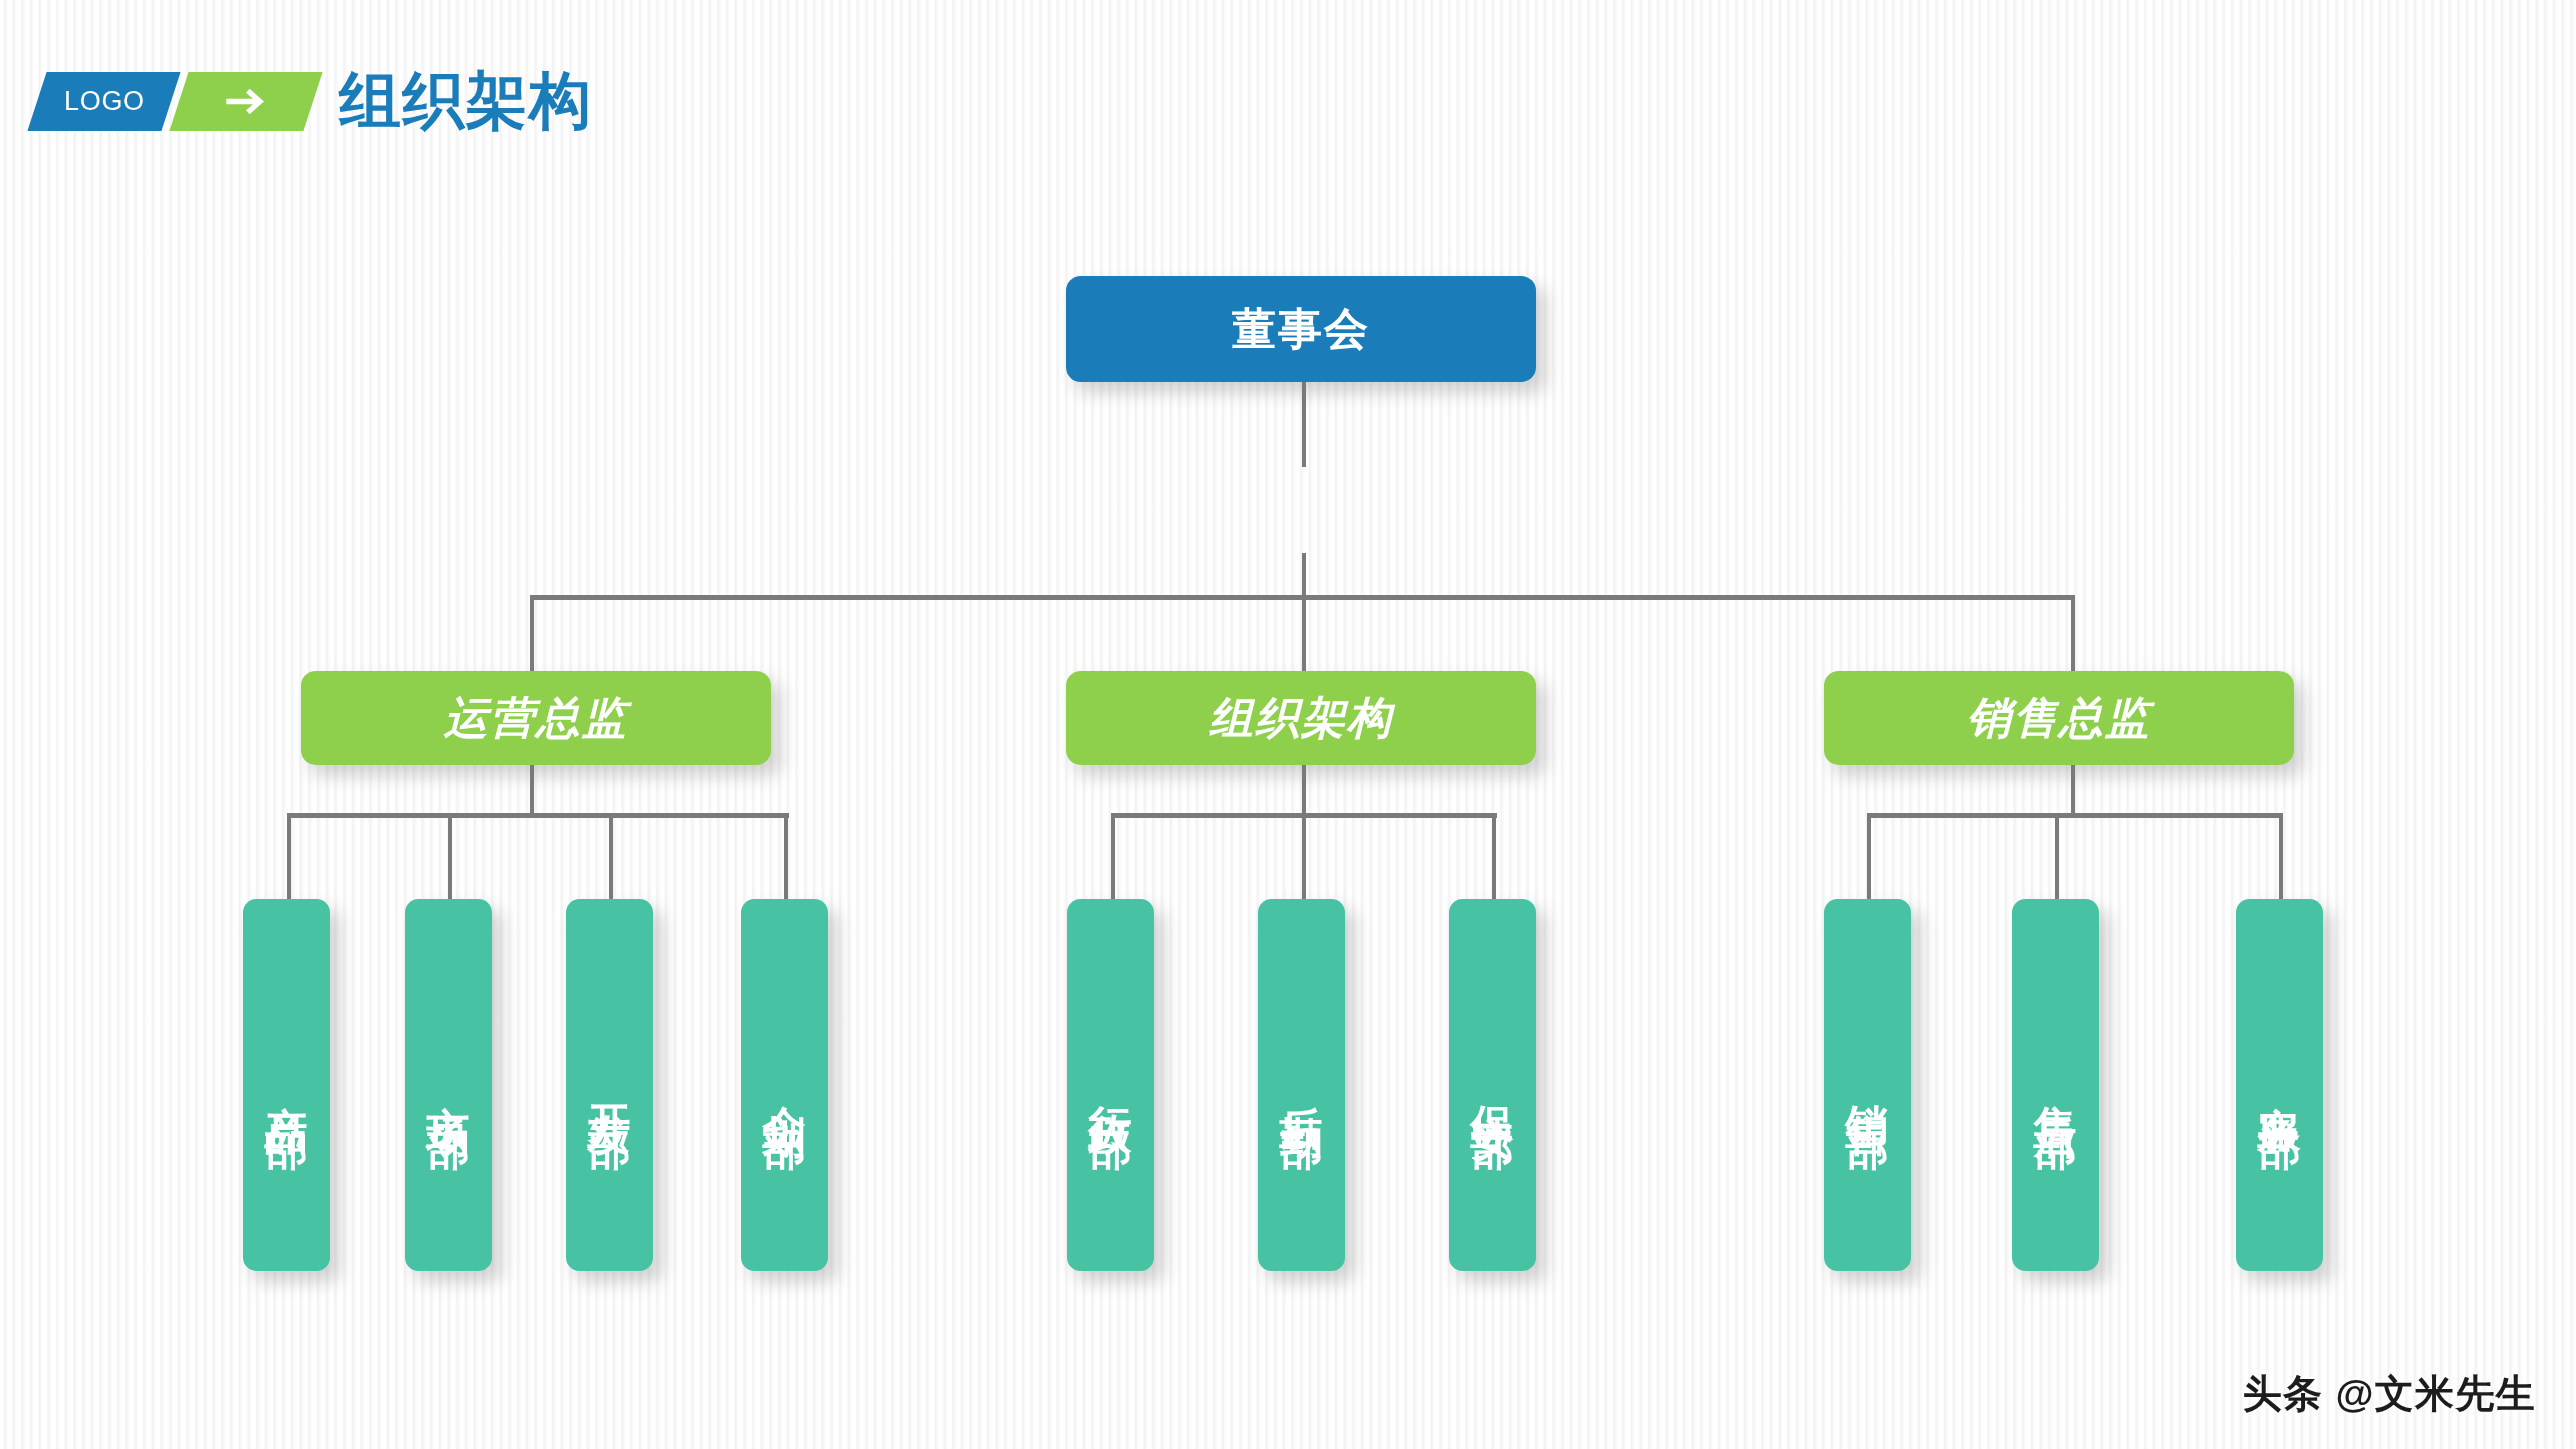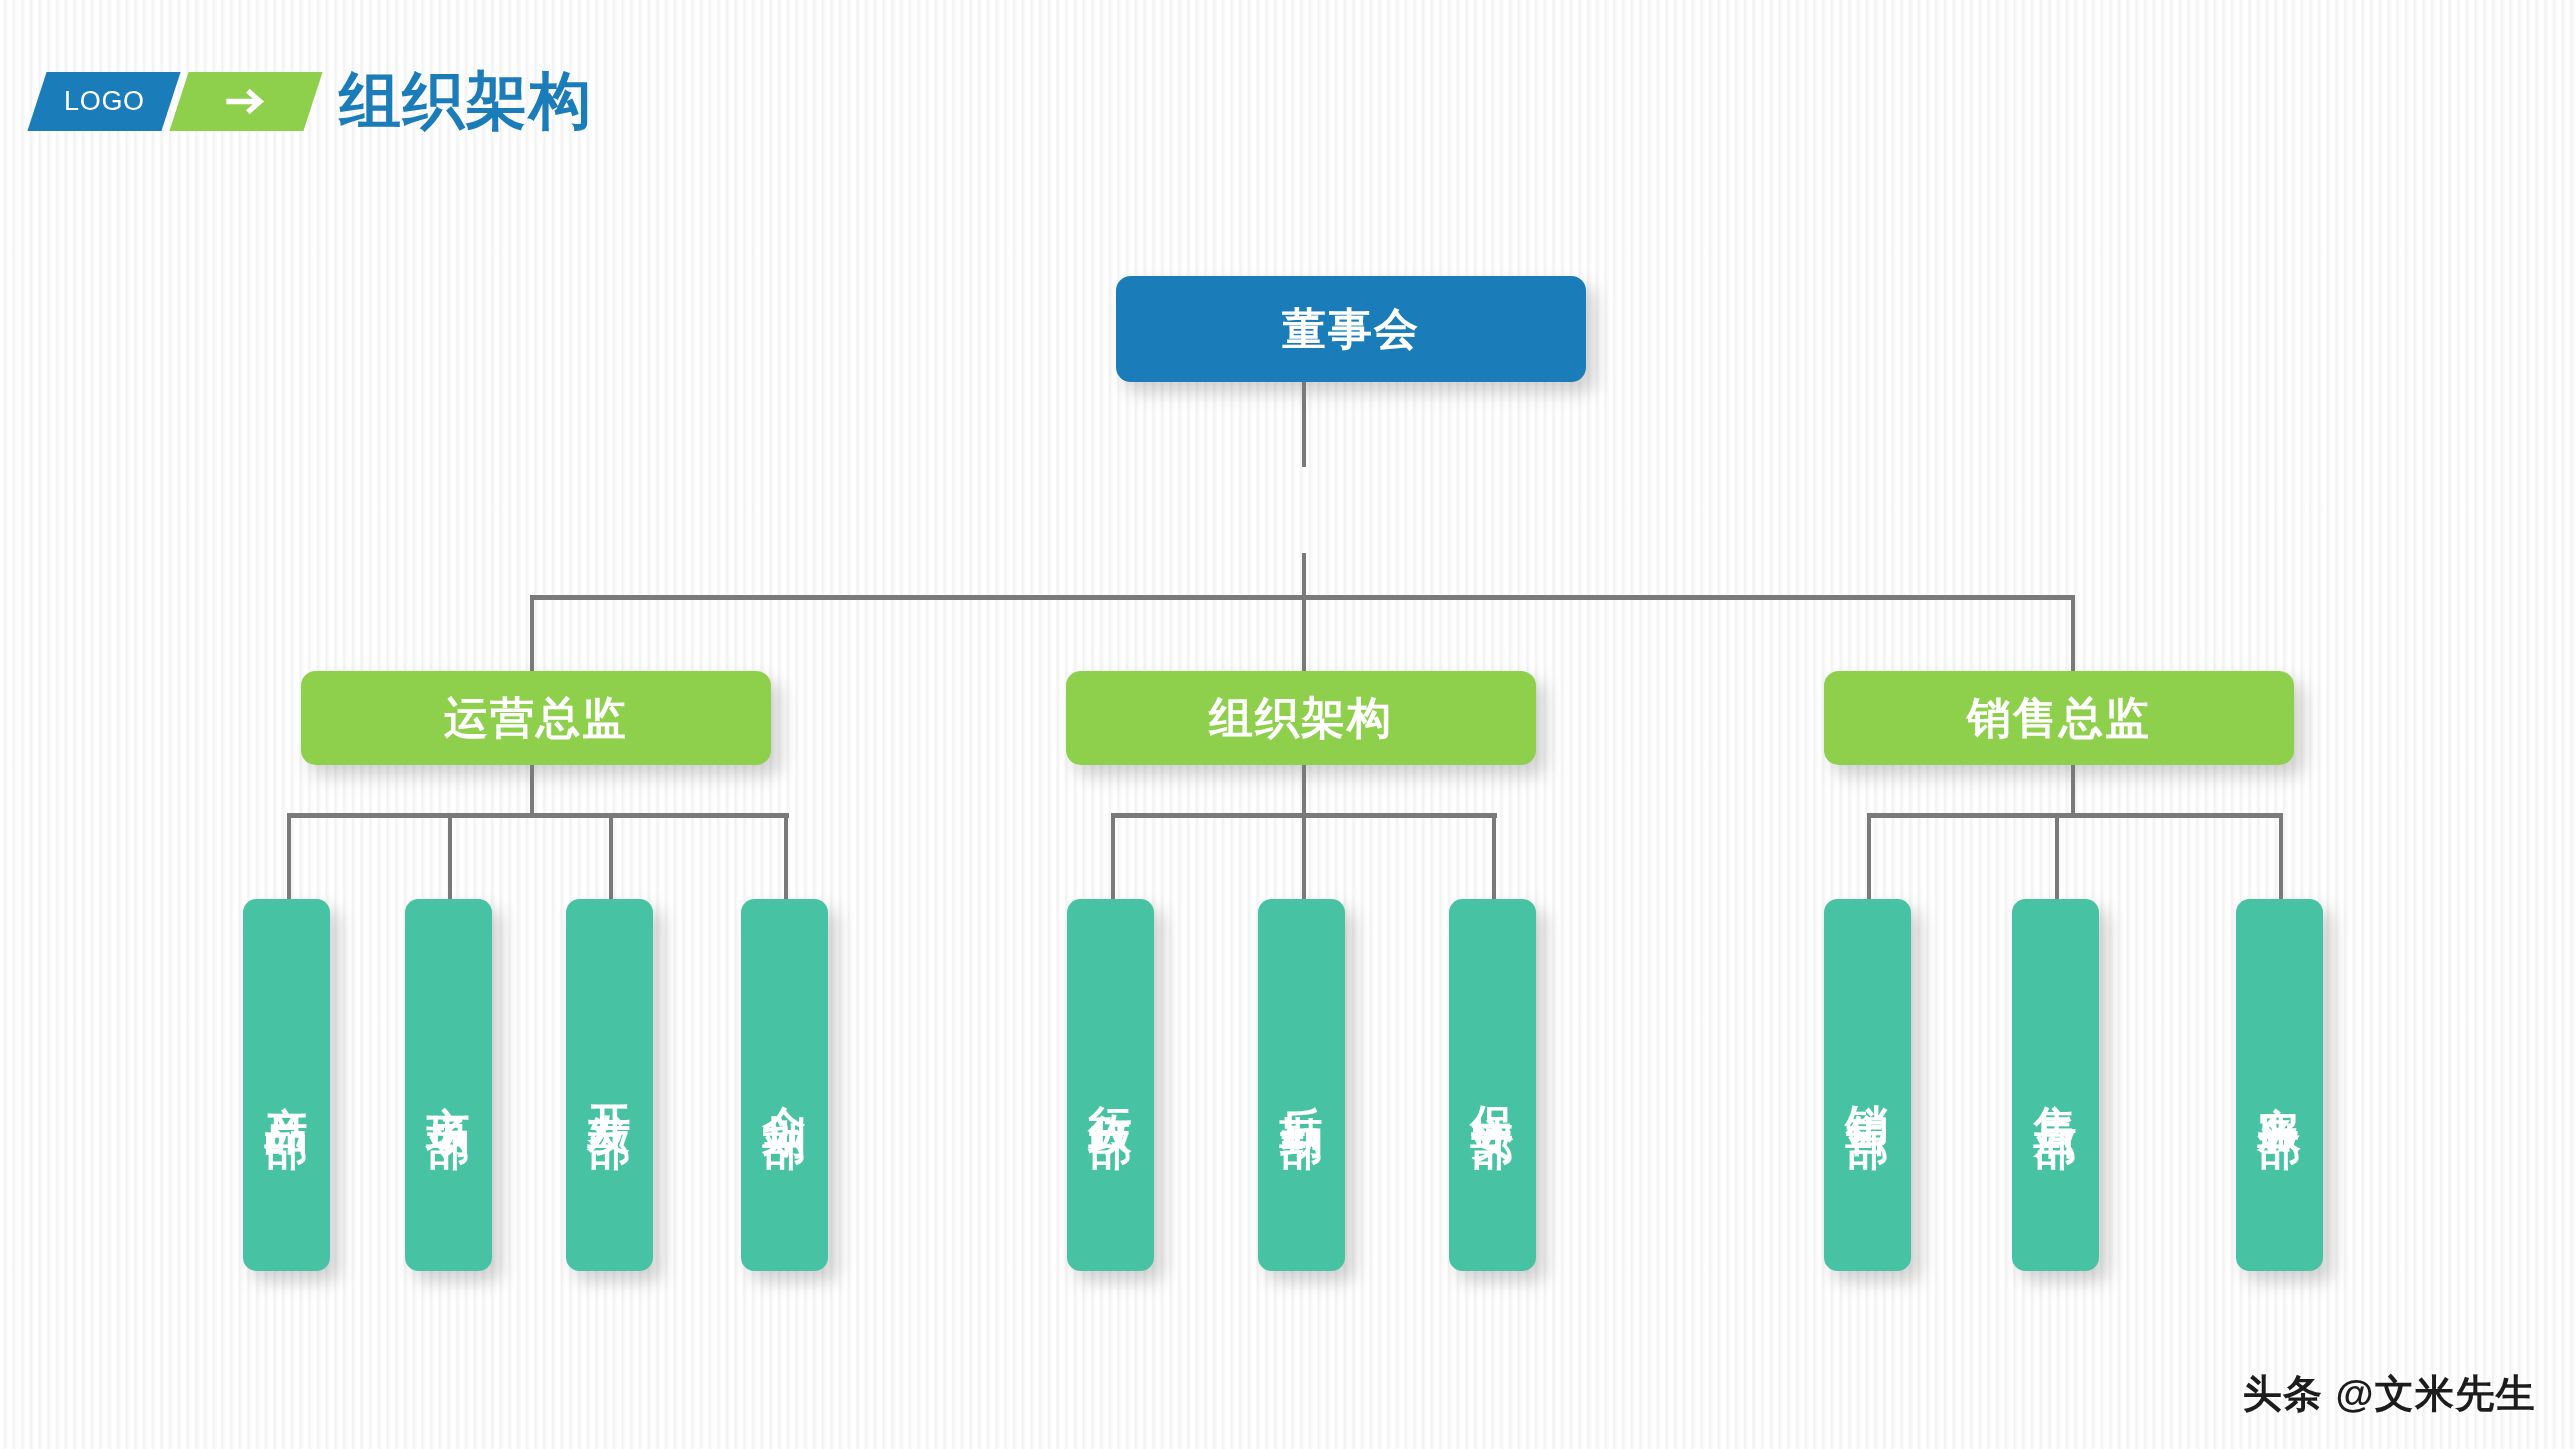--- a/index.html
+++ b/index.html
@@ -88,21 +88,21 @@
     align-items: center;
     justify-content: center;
     color: #ffffff;
     font-weight: 700;
     box-shadow: 9.4px 10.7px 17.4px rgba(120,120,120,0.32);
     z-index: 3;
   }
 
   .node.board    { background: #1a7cb8; }
   .node.gm       { background: #ef6e5a; }
-  .node.director { background: #8ed04c; }
+  .node.director { background: #8ed04c; font-style: italic; }
   .node.dept     { background: #47c3a4; border-radius: 13.4px; }
 
   .node-label {
     font-size: 44px;
     letter-spacing: 2px;
     line-height: 1;
     white-space: nowrap;
   }
 
   .node.dept .node-label {
@@ -181,21 +181,21 @@
     <div class="conn v" style="left:1111px; top:813px; height:102px;"></div>
     <div class="conn v" style="left:1302px; top:813px; height:102px;"></div>
     <div class="conn v" style="left:1492px; top:813px; height:102px;"></div>
 
     <div class="conn v" style="left:2071px; top:765px; height:50px;"></div>
     <div class="conn h" style="left:1867px; top:813px; width:416px;"></div>
     <div class="conn v" style="left:1867px; top:813px; height:102px;"></div>
     <div class="conn v" style="left:2055px; top:813px; height:102px;"></div>
     <div class="conn v" style="left:2279px; top:813px; height:102px;"></div>
 
-    <div class="node board" style="left:1116px; top:276px; width:470px; height:106px;">
+    <div class="node board" style="left:1066px; top:276px; width:470px; height:106px;">
       <span class="node-label">董事会</span>
     </div>
 
 
     <div class="node director" style="left:301px; top:671px; width:470px; height:94px;">
       <span class="node-label">运营总监</span>
     </div>
     <div class="node director" style="left:1066px; top:671px; width:470px; height:94px;">
       <span class="node-label">组织架构</span>
     </div>

